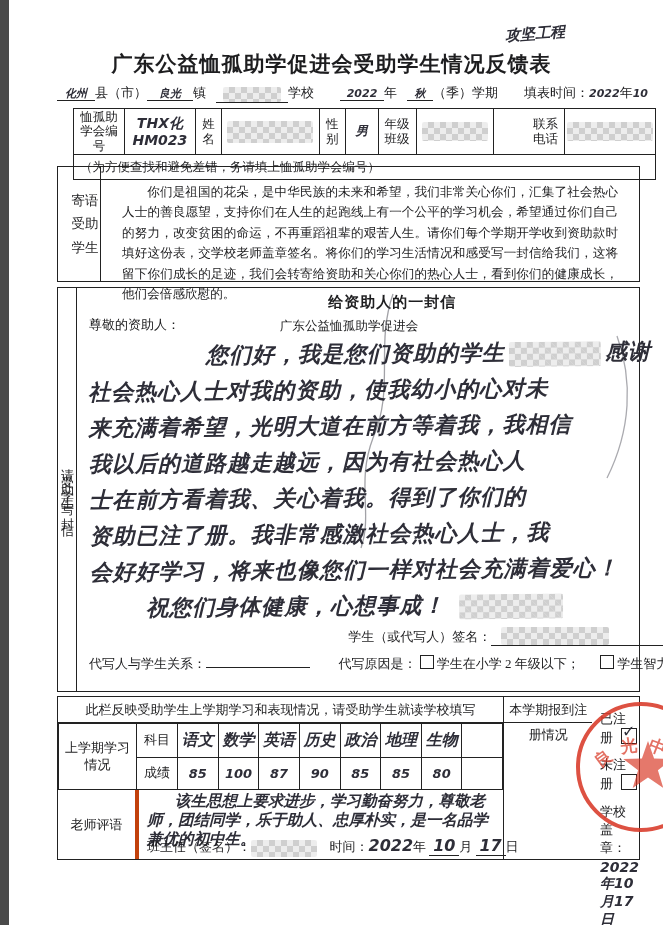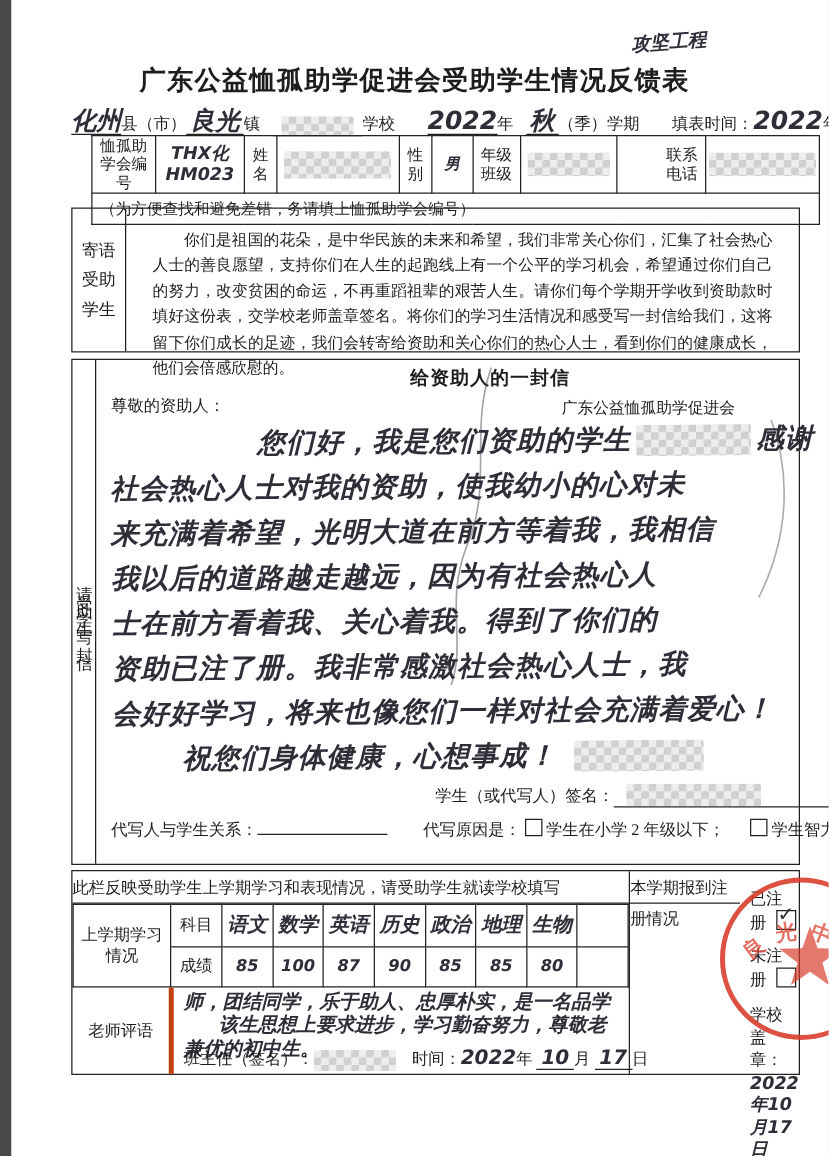--- a/index.html
+++ b/index.html
@@ -14,37 +14,37 @@
   .doc-title{position:absolute;left:0;top:50px;width:100%;text-align:center;
     font-weight:700;font-size:21px;letter-spacing:1px;font-family:"Liberation Sans","DejaVu Sans",sans-serif;}
 
   
   .hand{font-family:"DejaVu Sans",sans-serif;font-style:italic;font-weight:600;color:#2e2e38;}
 
   .header-line{position:absolute;left:0;top:84px;width:100%;font-size:13px;white-space:nowrap;}
   .blank{display:inline-block;border-bottom:1px solid #222;text-align:center;line-height:1.1;}
   .b-county{min-width:38px;} .b-town{min-width:46px;} .b-school{min-width:72px;}
   .b-year{min-width:44px;} .b-season{min-width:26px;}
-  .header-line .hand{font-size:20px;}
+  .header-line .hand{font-size:11px;}
   .hsp{display:inline-block;width:10px;} .hsp2{display:inline-block;width:26px;}
   .num-hand{font-size:16px;}
 
   table.info{position:absolute;left:16px;top:108px;width:583px;border-collapse:collapse;
     font-size:12.5px;text-align:center;}
   table.info td{border:1.2px solid #222;padding:1px 2px;height:34px;line-height:1.15;}
   table.info td.note-row{height:22px;text-align:left;padding-left:6px;font-size:12.5px;}
   td.hand-cell{font-size:14px;}
 
   .message-box{position:absolute;left:0;top:166px;width:581px;height:114px;
     border:1.2px solid #222;display:flex;}
-  .msg-side{width:42px;border-right:1.2px solid #222;display:flex;align-items:center;justify-content:center;}
+  .msg-side{width:42px;border-right:1.2px solid #222;display:flex;align-items:center;justify-content:flex-end;}
   .msg-side > div{width:30px;font-size:13.5px;line-height:1.75;text-align:center;}
   .msg-body{flex:1;padding:3px 9px 2px 9px;font-size:12.6px;line-height:1.62;text-align:justify;}
   .msg-body p{margin:12px;text-indent:2em;}
-  .msg-sign{text-align:right;padding-right:42px;text-indent:0 !important;}
+  .msg-sign{text-align:center;padding-right:42px;text-indent:0 !important;}
 
   .letter-box{position:absolute;left:0;top:287px;width:581px;height:403px;
     border:1.2px solid #222;display:flex;}
   .letter-side{width:23px;border-right:1.2px solid #222;display:flex;align-items:center;justify-content:center;}
   .letter-side span{writing-mode:vertical-rl;text-orientation:upright;font-size:13px;letter-spacing:7px;}
   .letter-main{flex:1;position:relative;padding:5px 10px 0 12px;}
   .letter-title{text-align:center;font-weight:700;font-size:15px;letter-spacing:1px;}
   .letter-salut{font-size:13px;margin-top:4px;}
   .letter-lines{margin-top:2px;transform:rotate(-0.5deg);}
   .lline{font-size:22px;line-height:36px;letter-spacing:1px;white-space:nowrap;}
@@ -60,21 +60,21 @@
     background-image:
       linear-gradient(45deg,#c7c7c7 25%,transparent 25%,transparent 75%,#c7c7c7 75%),
       linear-gradient(45deg,#c7c7c7 25%,#ebebeb 25%,#ebebeb 75%,#c7c7c7 75%);
     background-size:12px 12px;background-position:0 0,6px 6px;opacity:.85;}
 
   .pen-overlay{position:absolute;left:0;top:0;pointer-events:none;}
 
   .bottom-table{position:absolute;left:0;top:696px;width:581px;height:162px;
     border:1.2px solid #222;display:flex;font-size:13px;}
   .bt-left{width:446px;display:flex;flex-direction:column;}
-  .bt-header{height:25px;line-height:25px;text-align:left;border-bottom:1.2px solid #222;}
+  .bt-header{height:25px;line-height:25px;text-align:center;border-bottom:1.2px solid #222;}
   .bt-right{width:135px;border-left:1.2px solid #222;display:flex;}
   table.scores{border-collapse:collapse;width:100%;table-layout:fixed;}
   table.scores td{border:1px solid #222;text-align:center;padding:0;}
   table.scores td.lbl{font-size:13px;line-height:1.3;}
   table.scores tr.subj td{height:33px;} table.scores tr.scr td{height:31px;}
   .subj .hand{font-size:16px;} .scr .hand{font-size:13px;}
   .teacher-row{flex:1;display:flex;border-top:0;}
   .teacher-lbl{width:77px;border-right:4px solid #c2410c;display:flex;align-items:center;justify-content:center;}
   .teacher-body{flex:1;position:relative;padding:2px 6px 0 8px;}
   .t-line{font-size:15.5px;line-height:19px;white-space:nowrap;}
@@ -199,22 +199,22 @@
             <td class="hand">85</td>
             <td class="hand">85</td>
             <td class="hand">80</td>
             <td></td>
           </tr>
         </tbody>
           </table>
         <div class="teacher-row">
           <div class="teacher-lbl">老师评语</div>
           <div class="teacher-body">
+            <div class="t-line ind hand">该生思想上要求进步，学习勤奋努力，尊敬老</div>
             <div class="t-line hand">师，团结同学，乐于助人、忠厚朴实，是一名品学</div>
-            <div class="t-line ind hand">该生思想上要求进步，学习勤奋努力，尊敬老</div>
             <div class="t-line hand">兼优的初中生。</div>
             <div class="homeroom-row">
               <span>班主任（签名）：</span><span class="blur" style="width:66px;height:17px;"></span>
               <span style="display:inline-block;width:6px;"></span>
               <span>时间：</span><span class="hand num-hand">2022</span><span>年</span>
               <span class="time-blank hand num-hand">10</span><span>月</span>
               <span class="time-blank hand num-hand">17</span><span>日</span>
             </div>
           </div>
         </div>

